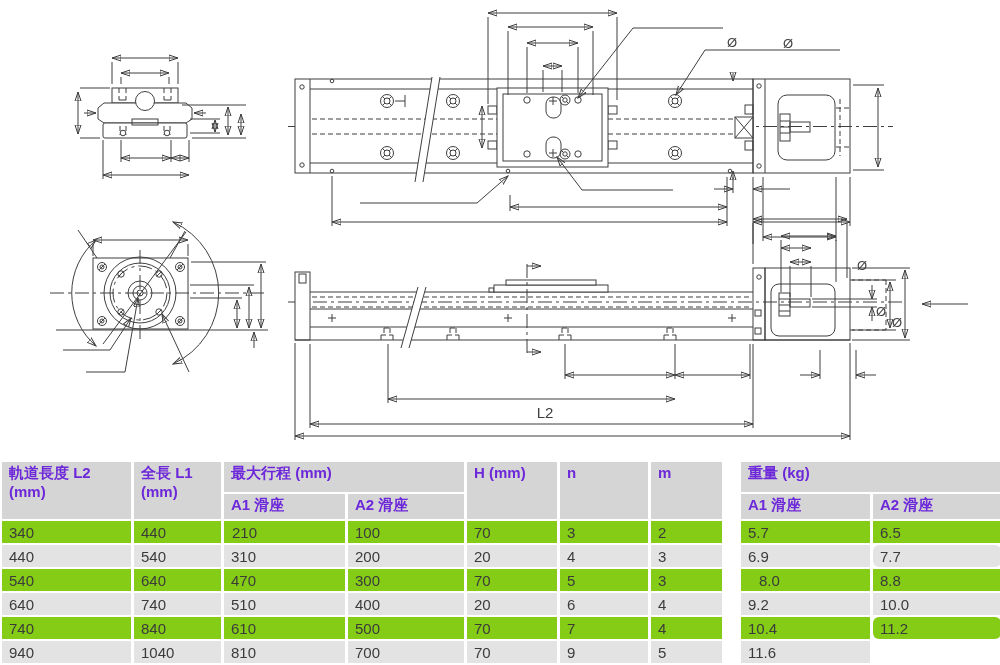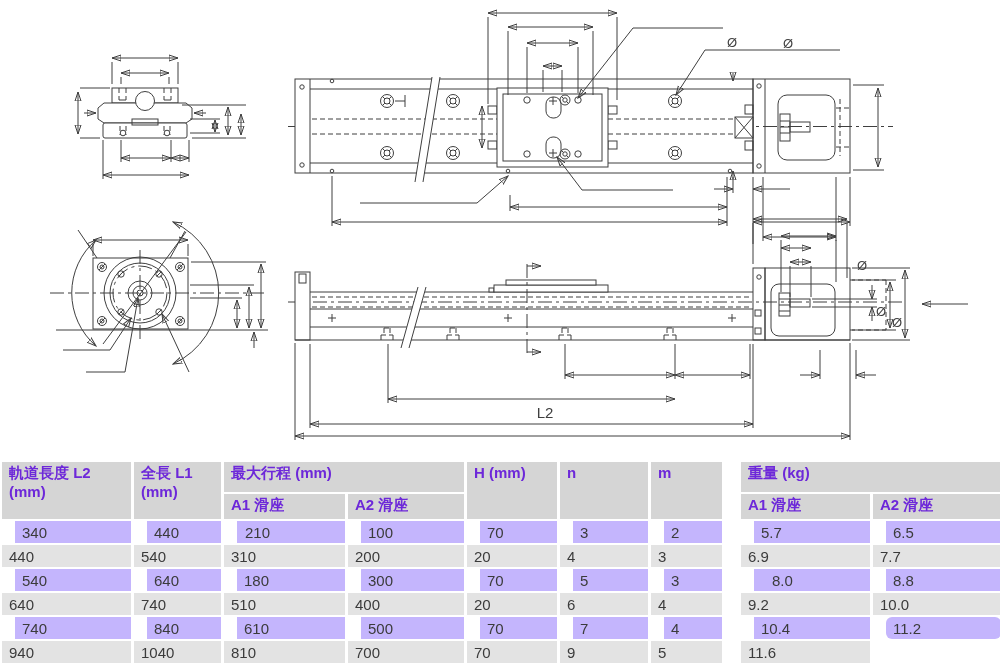--- a/index.html
+++ b/index.html
@@ -16,21 +16,21 @@
   #dw text{fill:#3f3f3f;stroke:none;font-family:"Liberation Sans",sans-serif;}
   
   .spec{display:grid;width:996px;margin-left:2px;
         grid-template-columns:129px 87px 121px 116px 90px 88px 71px 13px 129px 128px;
         grid-template-rows:30px 25px repeat(6,22px);
         column-gap:3px;row-gap:2px;background:#fff;}
   .cell{font-size:15px;overflow:hidden;white-space:nowrap;}
   .hcell{background:#d5d5d5;color:#6d28d9;font-weight:700;padding:2px 0 0 7px;line-height:1.25;}
   .span2{grid-row:1 / span 2;}
   .dcell{color:#3b3b3b;display:flex;align-items:center;padding-left:7px;}
-  .odd{background:#c4b5fd;margin-left:13px;}
+  .odd{background:#84cc16;}
   .even{background:#e3e3e3;}
 </style>
 </head>
 <body>
 
 <div class="page">
 
   <div class="drawing">
     <svg id="dw" width="1000" height="462" viewBox="0 0 1000 462">
       <defs>
@@ -376,24 +376,24 @@
       <div class="cell dcell odd" style="grid-area: 3 / 9;">5.7</div>
       <div class="cell dcell odd" style="grid-area: 3 / 10;">6.5</div>
       <div class="cell dcell even" style="grid-area: 4 / 1;">440</div>
       <div class="cell dcell even" style="grid-area: 4 / 2;">540</div>
       <div class="cell dcell even" style="grid-area: 4 / 3;">310</div>
       <div class="cell dcell even" style="grid-area: 4 / 4;">200</div>
       <div class="cell dcell even" style="grid-area: 4 / 5;">20</div>
       <div class="cell dcell even" style="grid-area: 4 / 6;">4</div>
       <div class="cell dcell even" style="grid-area: 4 / 7;">3</div>
       <div class="cell dcell even" style="grid-area: 4 / 9;">6.9</div>
-      <div class="cell dcell even" style="grid-area: 4 / 10;">7.7</div>
+      <div class="cell dcell even" style="grid-area: 4 / 10; border-radius: 6px;">7.7</div>
       <div class="cell dcell odd" style="grid-area: 5 / 1;">540</div>
       <div class="cell dcell odd" style="grid-area: 5 / 2;">640</div>
-      <div class="cell dcell odd" style="grid-area: 5 / 3;">180</div>
+      <div class="cell dcell odd" style="grid-area: 5 / 3;">470</div>
       <div class="cell dcell odd" style="grid-area: 5 / 4;">300</div>
       <div class="cell dcell odd" style="grid-area: 5 / 5;">70</div>
       <div class="cell dcell odd" style="grid-area: 5 / 6;">5</div>
       <div class="cell dcell odd" style="grid-area: 5 / 7;">3</div>
       <div class="cell dcell odd" style="grid-area: 5 / 9; padding-left: 18px;">8.0</div>
       <div class="cell dcell odd" style="grid-area: 5 / 10;">8.8</div>
       <div class="cell dcell even" style="grid-area: 6 / 1;">640</div>
       <div class="cell dcell even" style="grid-area: 6 / 2;">740</div>
       <div class="cell dcell even" style="grid-area: 6 / 3;">510</div>
       <div class="cell dcell even" style="grid-area: 6 / 4;">400</div>

